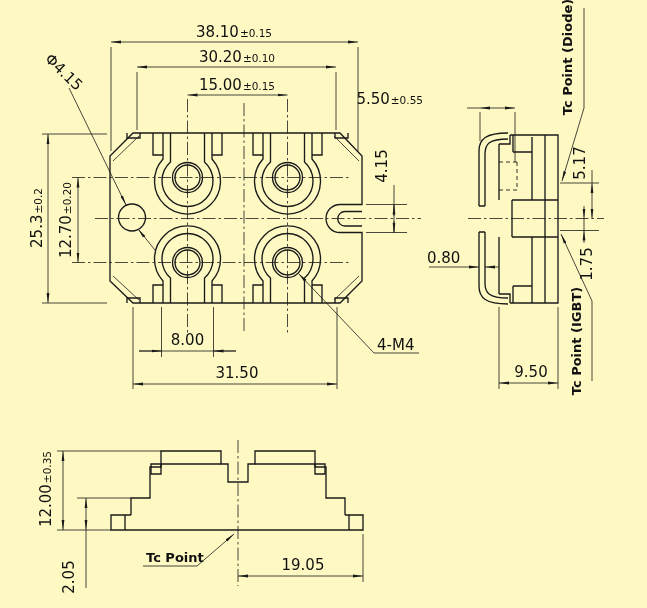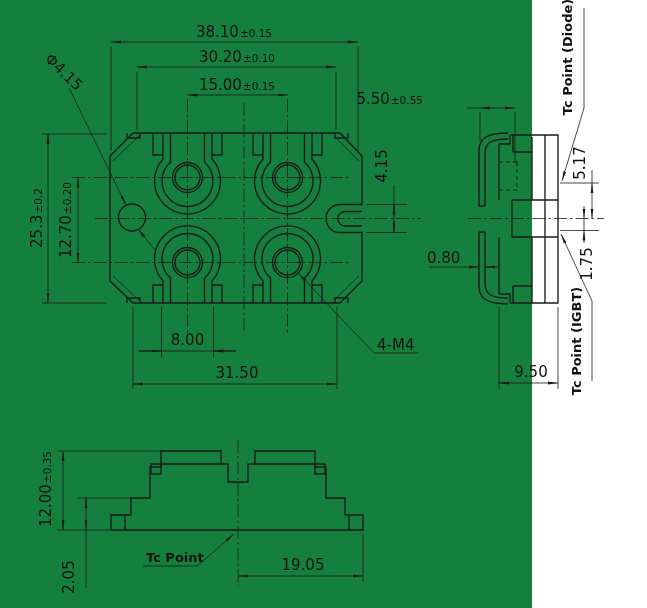--- a/index.html
+++ b/index.html
@@ -1,16 +1,16 @@
 <!DOCTYPE html>
 <html><head>
 <meta charset="utf-8">
 <style>
   html,body{margin:0;padding:0;background:#fff;}
-  .stage{width:532px;height:608px;background:#15803d;position:relative;font-family:"DejaVu Sans",sans-serif;}
+  .stage{width:647px;height:608px;background:#fef9c3;position:relative;font-family:"DejaVu Sans",sans-serif;}
   svg{display:block}
   .obj{fill:none;stroke:#1a1a1a;stroke-width:1.35;stroke-linejoin:miter}
   .thin{fill:none;stroke:#1a1a1a;stroke-width:0.8}
   .cl{fill:none;stroke:#1a1a1a;stroke-width:0.8;stroke-dasharray:13 3 2.5 3}
   .hid{fill:none;stroke:#1a1a1a;stroke-width:0.9;stroke-dasharray:4 3}
   text{fill:#111;font-family:"DejaVu Sans",sans-serif}
   .dimtext{font-size:15px}
   .tol{font-size:10.5px}
   .callout{font-size:15px}
   .tclabel{font-size:13px;font-weight:bold}

